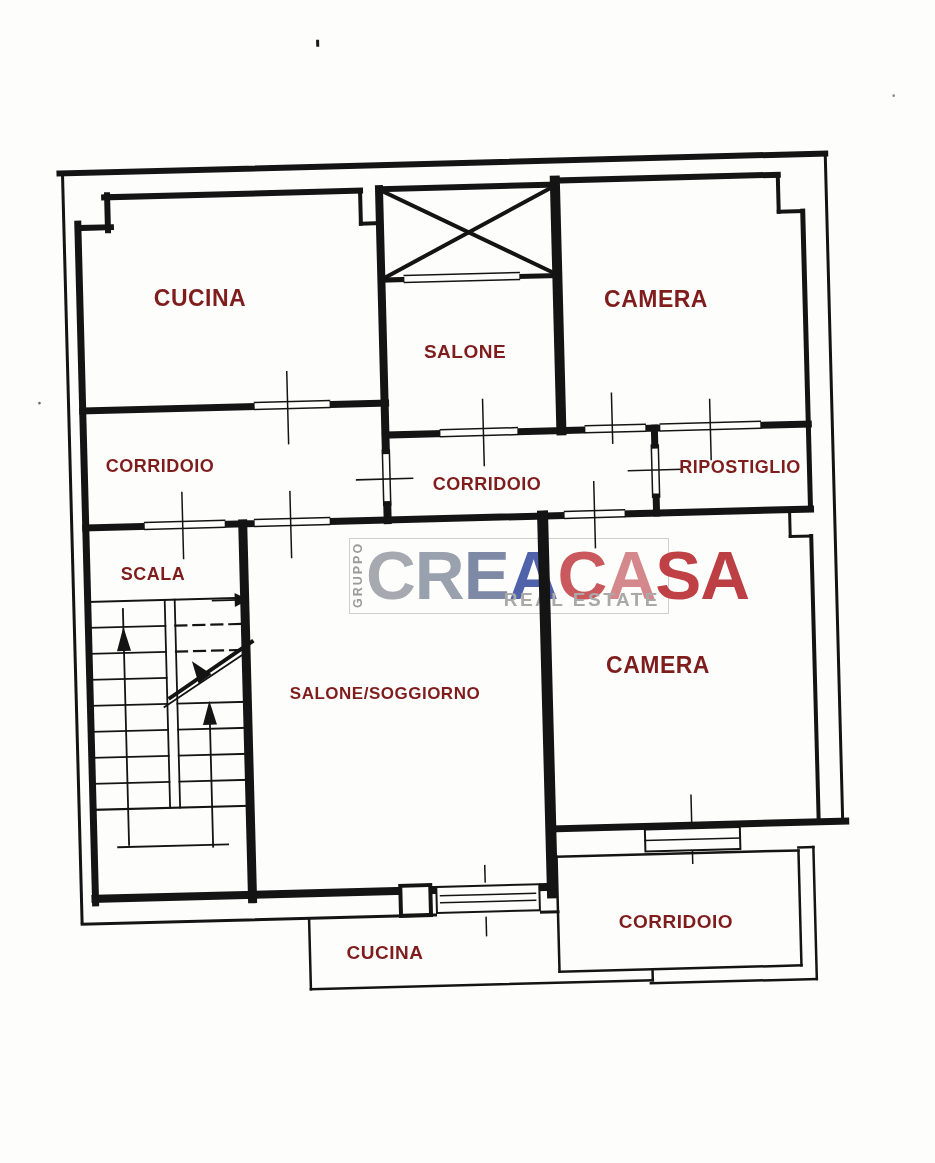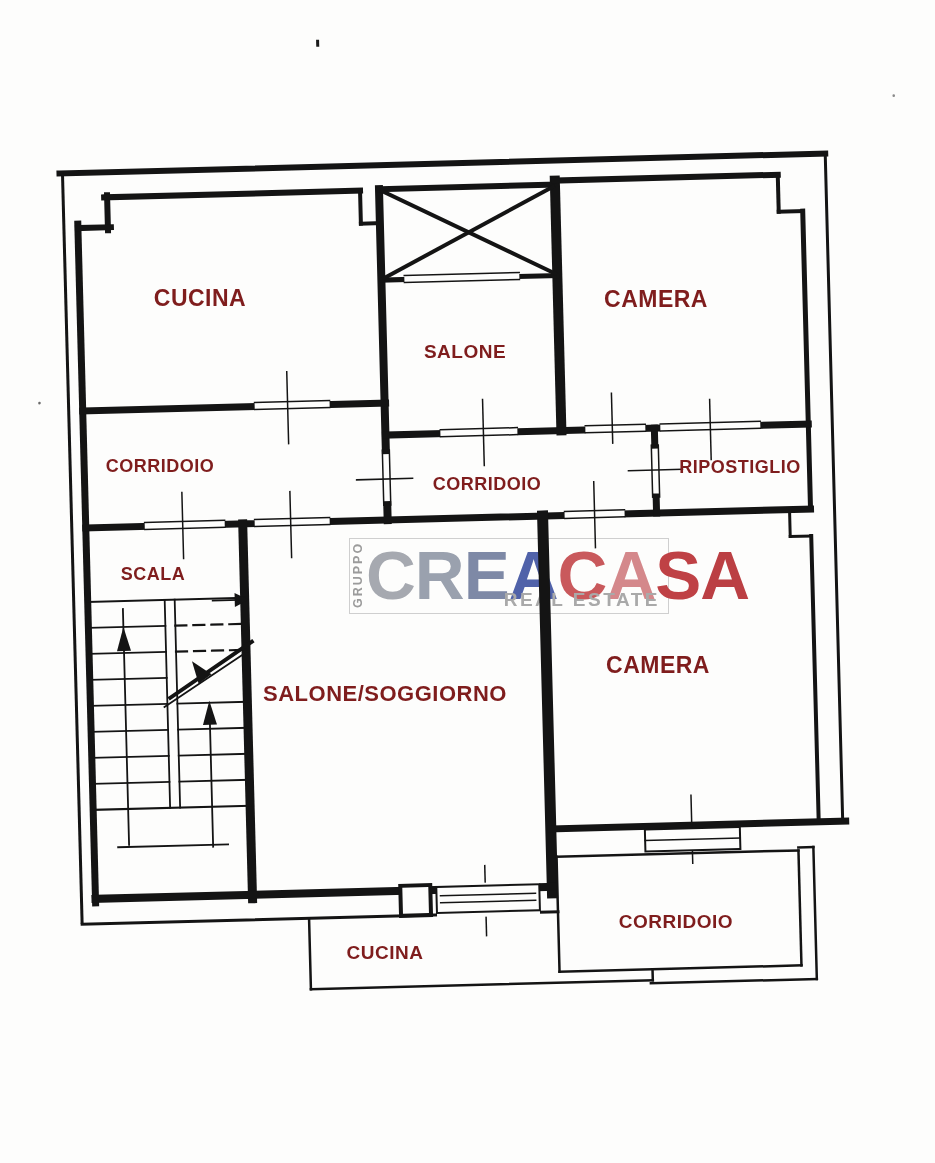--- a/index.html
+++ b/index.html
@@ -3,21 +3,21 @@
 <meta charset="utf-8">
 <style>
   html,body{margin:0;padding:0;background:#ffffff;}
   body{width:935px;height:1163px;overflow:hidden;font-family:"Liberation Sans",sans-serif;}
   #plan{position:relative;width:935px;height:1163px;background:#fdfdfc;}
   #plan svg{position:absolute;left:0;top:0;z-index:2;}
   .room-label{
     position:absolute;z-index:3;transform:translate(-50%,-50%);
     font-weight:700;color:#7f1d1d;white-space:nowrap;letter-spacing:.5px;
   }
-  .fs23{font-size:23px;} .fs22{font-size:22px;} .fs19{font-size:19px;} .fs18{font-size:18px;}
+  .fs23{font-size:23px;} .fs22{font-size:17px;} .fs19{font-size:19px;} .fs18{font-size:18px;}
   
   .watermark{
     position:absolute;left:349px;top:538px;width:318px;height:74px;z-index:1;
     border:1.5px solid #cfcfcf;
   }
   .wm-gruppo{
     position:absolute;left:1px;top:7px;height:62px;
     writing-mode:vertical-rl;transform:rotate(180deg);
     font-size:12.5px;font-weight:700;letter-spacing:2px;
   }

